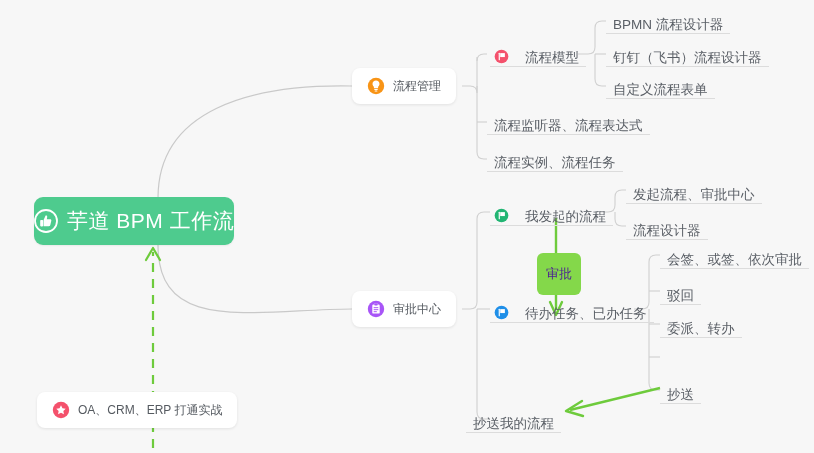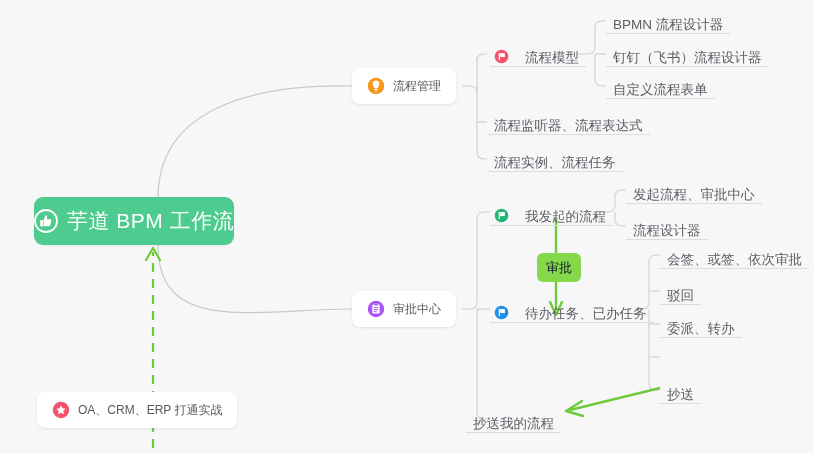--- a/index.html
+++ b/index.html
@@ -72,23 +72,23 @@
     text-align: center;
   }
   .leaf.icon-leaf { padding-left: 4px; }
   .leaf .label { margin-left: 16px; line-height: 1; }
   .leaf .label.noicon { margin-left: 0; }
 
   
   .tag {
     background: #84D84A;
     border-radius: 6px;
-    color: #0f172a;
+    color: #4c1d95;
     font-size: 13px;
-    height: 29px;
+    height: 42px;
     padding: 0 9px;
     justify-content: flex-start;
   }
 
   
   .ico {
     position: relative;
     flex: 0 0 auto;
     display: inline-block;
     line-height: 0;

